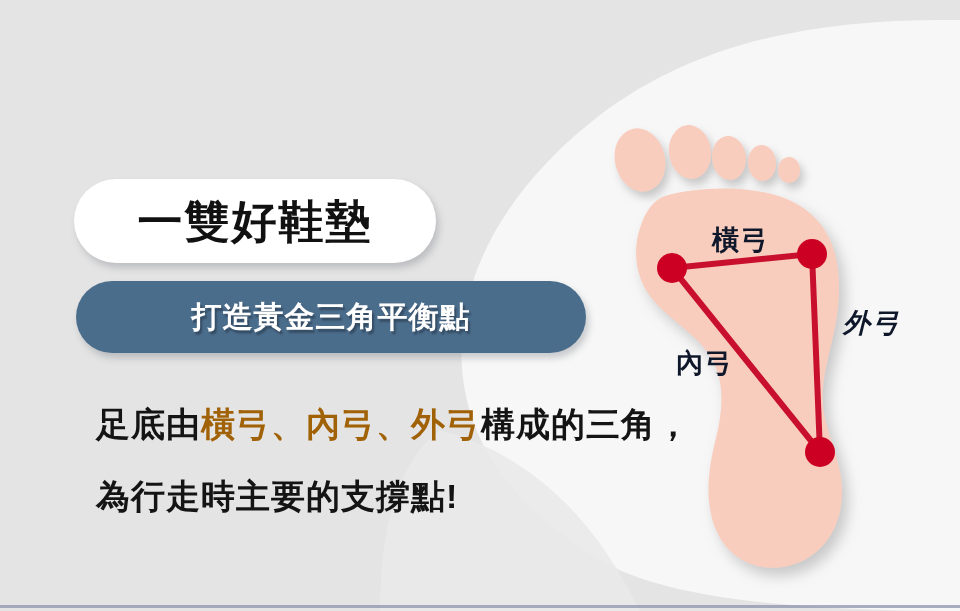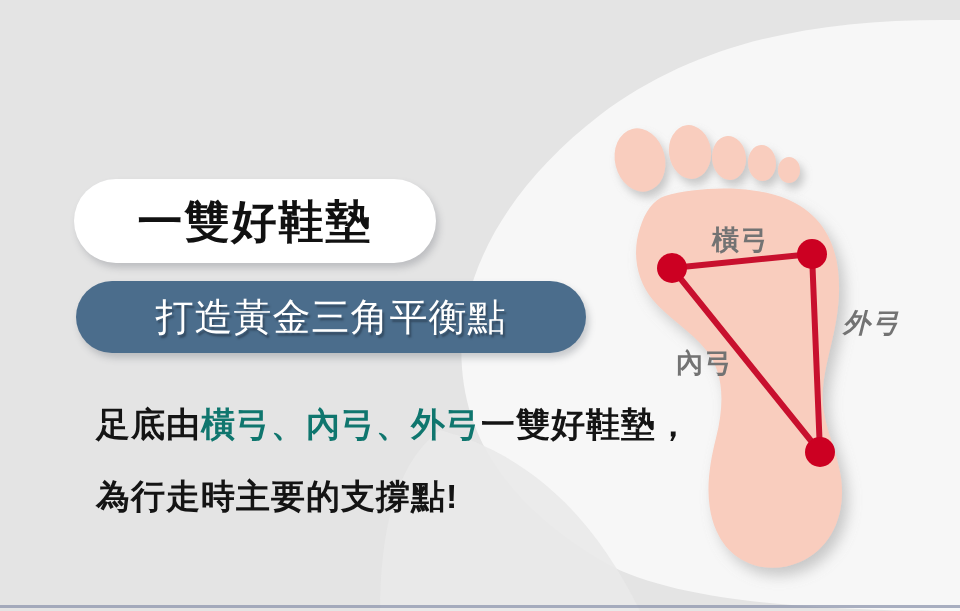--- a/index.html
+++ b/index.html
@@ -55,22 +55,22 @@
     width: 510px;
     height: 72px;
     background: #4b6d8c;
     border-radius: 36px;
     box-shadow: 3px 5px 7px rgba(90, 95, 105, 0.30);
     display: flex;
     align-items: center;
     justify-content: center;
   }
   .subtitle-pill-text {
-    font-size: 38px;
-    font-weight: normal;
+    font-size: 30px;
+    font-weight: bold;
     color: #ffffff;
     letter-spacing: 1px;
     line-height: 1;
     white-space: nowrap;
     text-shadow: 2px 3px 2px rgba(32, 48, 64, 0.55);
   }
 
   
   .body-copy {
     position: absolute;
@@ -80,29 +80,29 @@
   }
   .body-line {
     font-size: 34px;
     font-weight: bold;
     color: #141414;
     line-height: 72px;
     letter-spacing: 1px;
     white-space: nowrap;
   }
   .body-line .hl {
-    color: #0f766e;
+    color: #a16207;
   }
 
   
   .arch-label {
     position: absolute;
     font-size: 27px;
     font-weight: bold;
-    color: #737373;
+    color: #0f172a;
     letter-spacing: 2px;
     white-space: nowrap;
     line-height: 1;
   }
   #label-transverse { left: 712px; top: 227px; }
   #label-outer      { left: 843px; top: 310px; font-style: italic; }
   #label-inner      { left: 676px; top: 350px; }
 </style>
 </head>
 <body>
@@ -176,18 +176,18 @@
   <div class="title-pill">
     <span class="title-pill-text">一雙好鞋墊</span>
   </div>
 
   <div class="subtitle-pill">
     <span class="subtitle-pill-text">打造黃金三角平衡點</span>
   </div>
 
   <div class="body-copy">
     <div class="body-line">
-      <span>足底由</span><span class="hl">橫弓、內弓、外弓</span><span>一雙好鞋墊，</span>
+      <span>足底由</span><span class="hl">橫弓、內弓、外弓</span><span>構成的三角，</span>
     </div>
     <div class="body-line">為行走時主要的支撐點!</div>
   </div>
 
 </div>
 
 </body></html>

